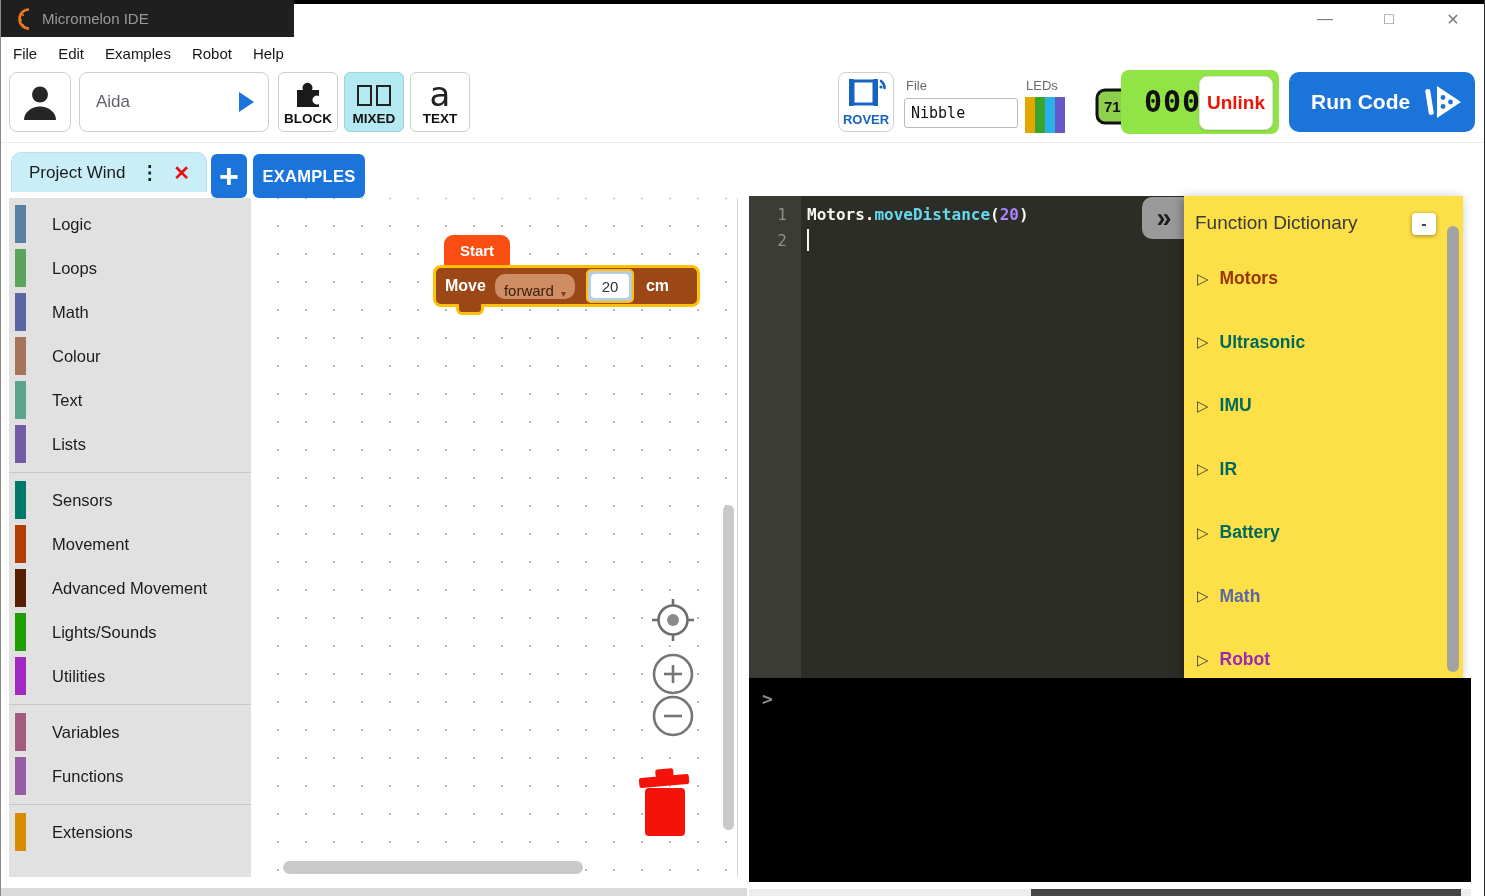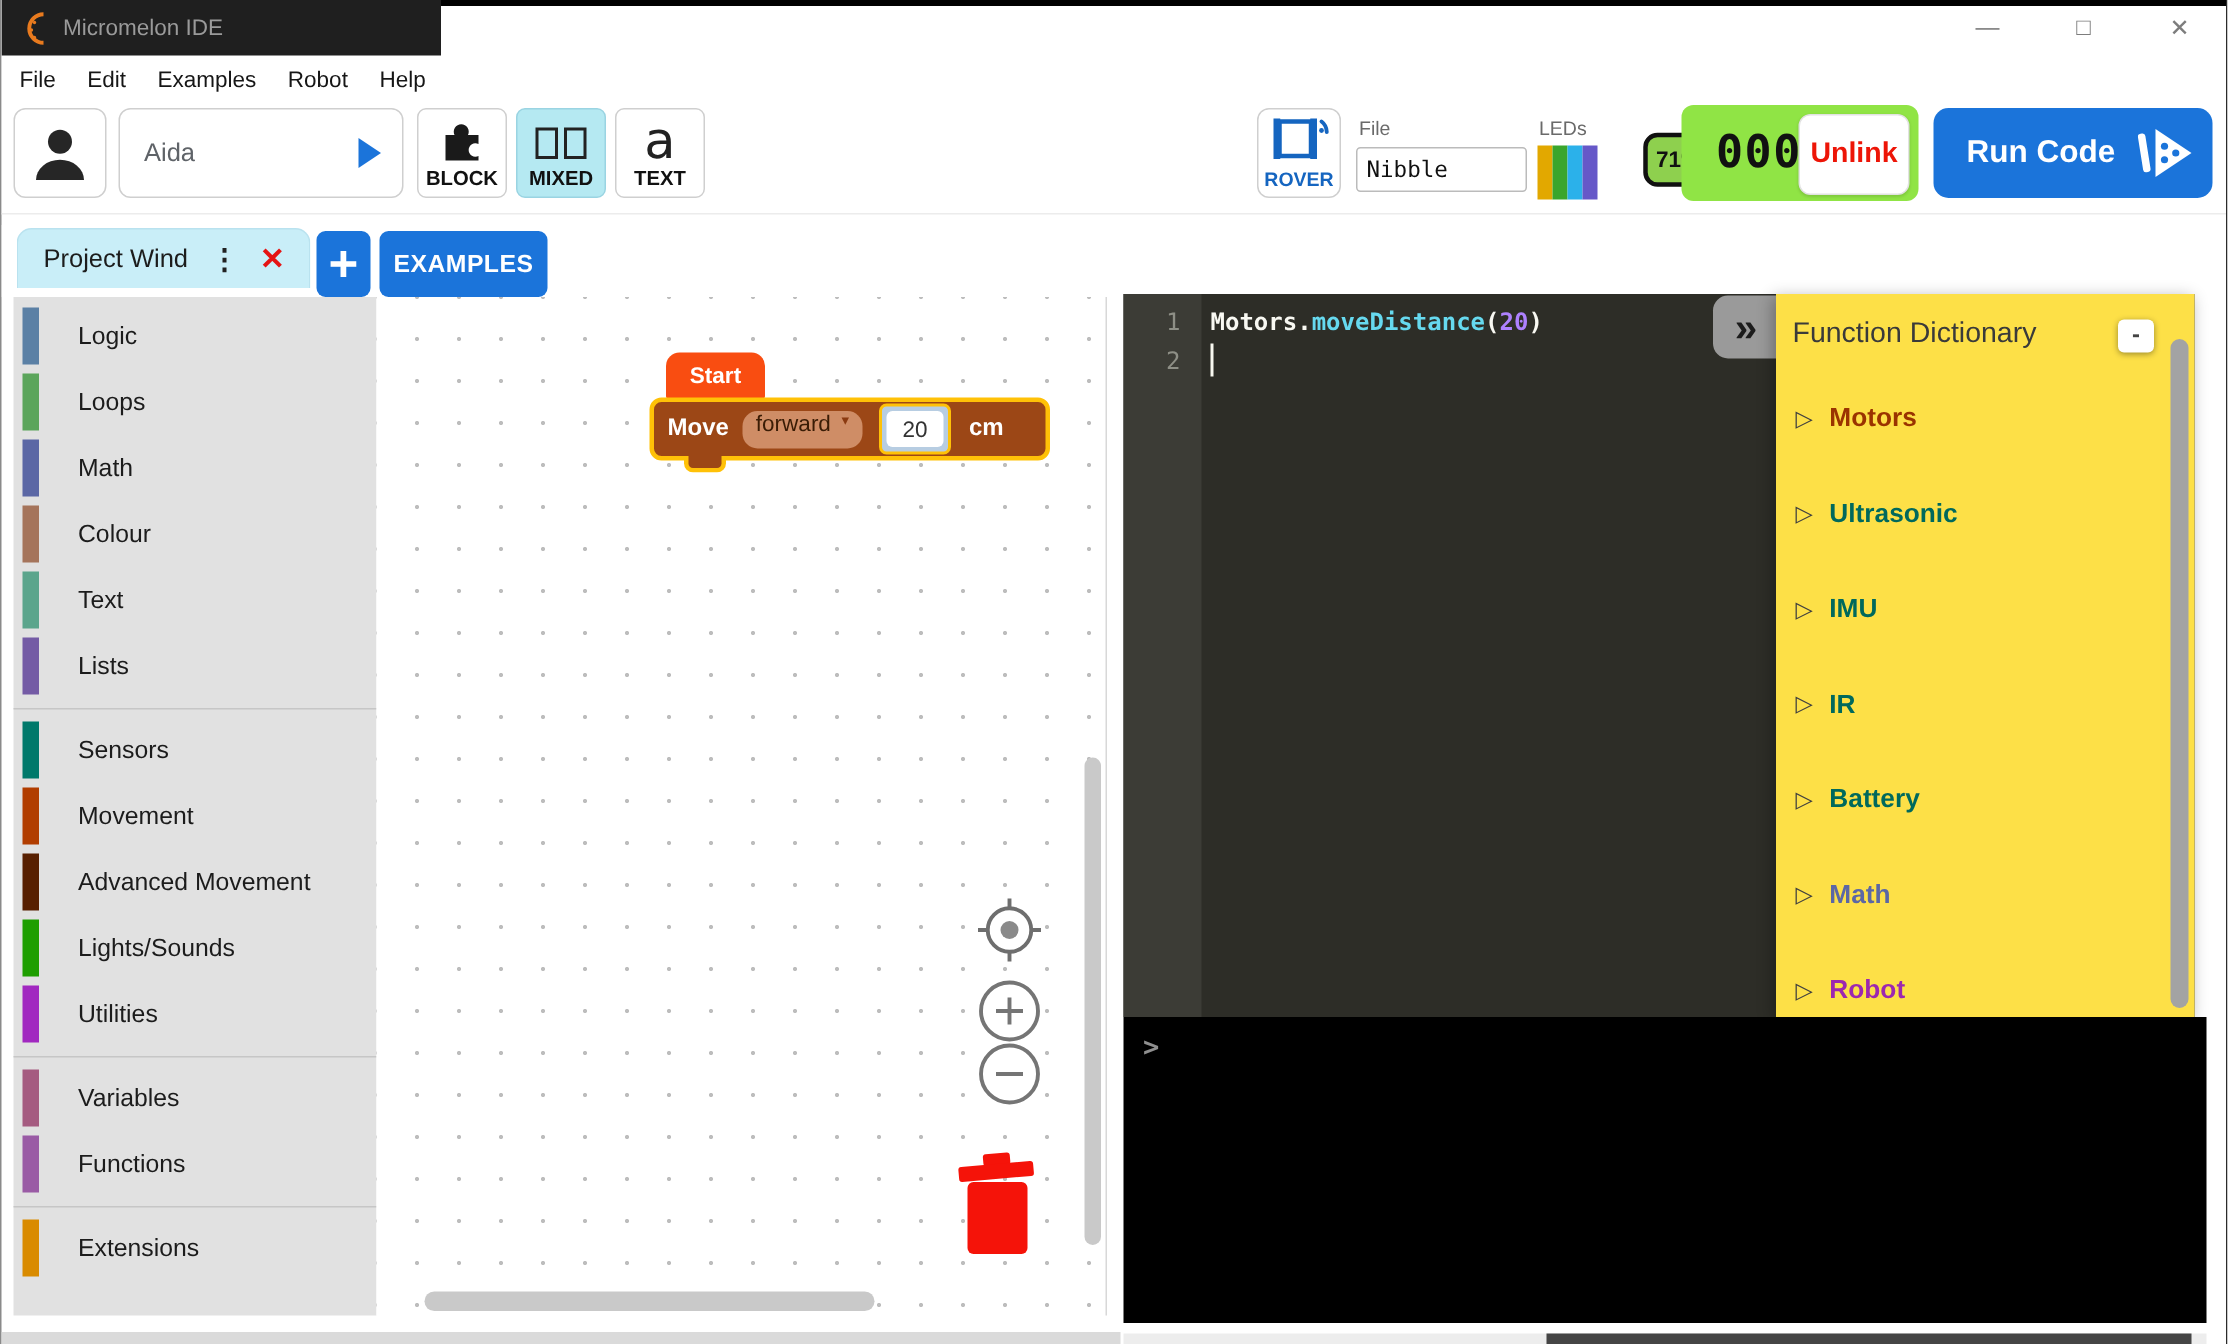--- a/index.html
+++ b/index.html
@@ -65,21 +65,21 @@
   .cat-divider div{height:1px;background:#c6c6c6;width:100%;}
   
   .workspace{position:absolute;left:250px;top:198px;width:486px;height:679px;background-color:#fff;
       background-image:radial-gradient(circle,#bdbdbd 1.3px,transparent 1.5px);background-size:28px 28px;background-position:13px 14px;
       border-right:1px solid #d8d8d8;}
   .start-block{position:absolute;left:193px;top:37px;width:66px;height:31px;background:#f94d11;border-radius:9px 9px 2px 2px;
       color:#fff;font-size:15px;font-weight:bold;display:flex;align-items:center;justify-content:center;}
   .move-block{position:absolute;left:182px;top:67px;width:267px;height:42px;background:#9c4716;border:3px solid #ffc107;border-radius:8px;
       display:flex;align-items:center;box-sizing:border-box;}
   .move-label{color:#fff;font-size:16px;font-weight:bold;margin-left:9px;}
-  .dir-dropdown{background:#cf8d66;border-radius:10px;height:25px;margin-left:9px;padding:0 9px;display:flex;align-items:flex-start;}
+  .dir-dropdown{background:#cf8d66;border-radius:10px;height:25px;margin-left:9px;padding:0 9px;display:flex;align-items:flex-end;}
   .dir-value{font-size:15px;color:#3a1c05;}
   .dir-arrow{font-size:10px;color:#8b3a10;margin-left:7px;}
   .num-holder{background:#b7cde2;border:2px solid #ffc107;border-radius:5px;height:34px;width:48px;margin-left:11px;
       display:flex;align-items:center;justify-content:center;box-sizing:border-box;}
   .num-box{background:#fff;border-radius:4px;width:38px;height:24px;display:flex;align-items:center;justify-content:center;font-size:15px;color:#333;}
   .unit-label{color:#fff;font-size:16px;font-weight:bold;margin-left:12px;}
   .move-notch{position:absolute;left:205px;top:106px;width:22px;height:8px;background:#9c4716;border:3px solid #ffc107;border-top:none;border-radius:0 0 6px 6px;}
   .zoom-ctrl{position:absolute;left:400px;}
   .trash{position:absolute;left:385px;top:570px;}
   .ws-vscroll{position:absolute;left:472px;top:307px;width:11px;height:325px;background:#c9c9c9;border-radius:6px;}

